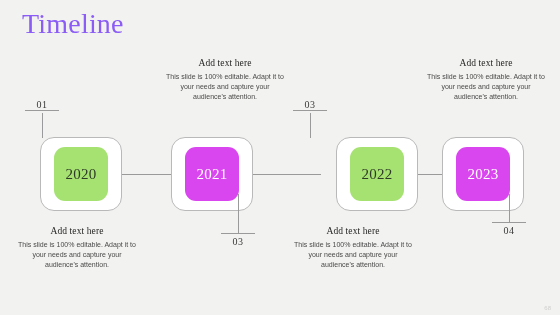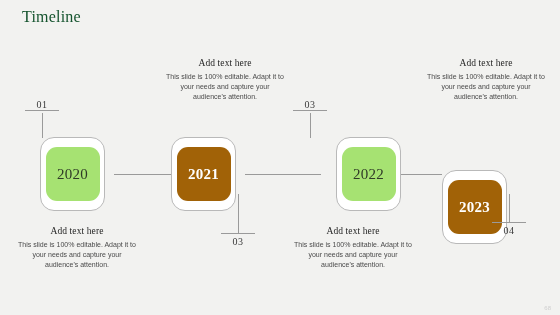--- a/index.html
+++ b/index.html
@@ -21,38 +21,38 @@
     width: 560px;
     height: 315px;
   }
 
   
   #slide-title {
     position: absolute;
     left: 22px;
     top: 8px;
     font-family: "Liberation Serif", serif;
-    font-size: 16px;
-    color: #14532d;
+    font-size: 28px;
+    color: #8b5cf6;
     letter-spacing: 0.2px;
     white-space: nowrap;
   }
 
   
   .connector {
     position: absolute;
     height: 1px;
     background: #9a9a9a;
     top: 174px;
   }
 
   
   .node {
     position: absolute;
-    width: 65px;
+    width: 82px;
     height: 74px;
     border: 1px solid #b9b9b9;
     border-radius: 14px;
     background: #ffffff;
     box-sizing: border-box;
     display: flex;
     align-items: center;
     justify-content: center;
   }
   .node-inner {
@@ -64,23 +64,22 @@
     justify-content: center;
     font-family: "Liberation Serif", serif;
     font-size: 15px;
     letter-spacing: 0.3px;
   }
   .node-inner.light {
     background: #a6e272;
     color: #2f3a27;
   }
   .node-inner.dark {
-    background: #a16207;
+    background: #d946ef;
     color: #ffffff;
-    font-weight: bold;
   }
 
   
   .marker {
     position: absolute;
     width: 34px;
   }
   .marker-label {
     font-family: "Liberation Serif", serif;
     font-size: 10px;
@@ -163,21 +162,21 @@
 
   <div class="node" style="left:321px; top:137px;margin-left:15px;">
     <div class="node-inner light">2022</div>
   </div>
   <div class="marker" style="left:293px; top:99px;">
     <div class="marker-label">03</div>
     <div class="marker-rule"></div>
   </div>
   <div class="marker-stem" style="left:310px; top:113px; height:25px;"></div>
 
-  <div class="node" style="left:442px; top:137px;margin-top:33px;">
+  <div class="node" style="left:442px; top:137px;">
     <div class="node-inner dark">2023</div>
   </div>
   <div class="marker-stem" style="left:509px; top:194px; height:29px;"></div>
   <div class="marker" style="left:492px; top:222px;">
     <div class="marker-rule"></div>
     <div class="marker-label" style="margin-top:2px;">04</div>
   </div>
 
   <div class="textblock" style="left:15px; top:226px;">
     <div class="tb-heading">Add text here</div>

